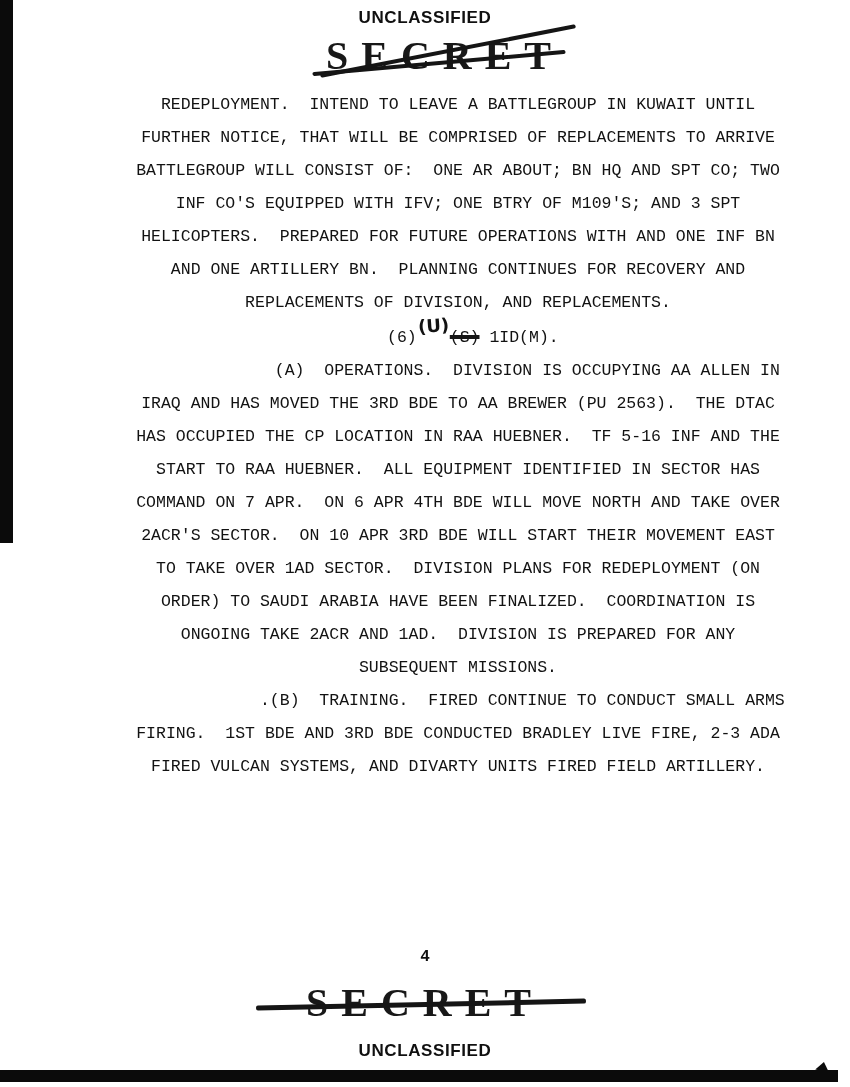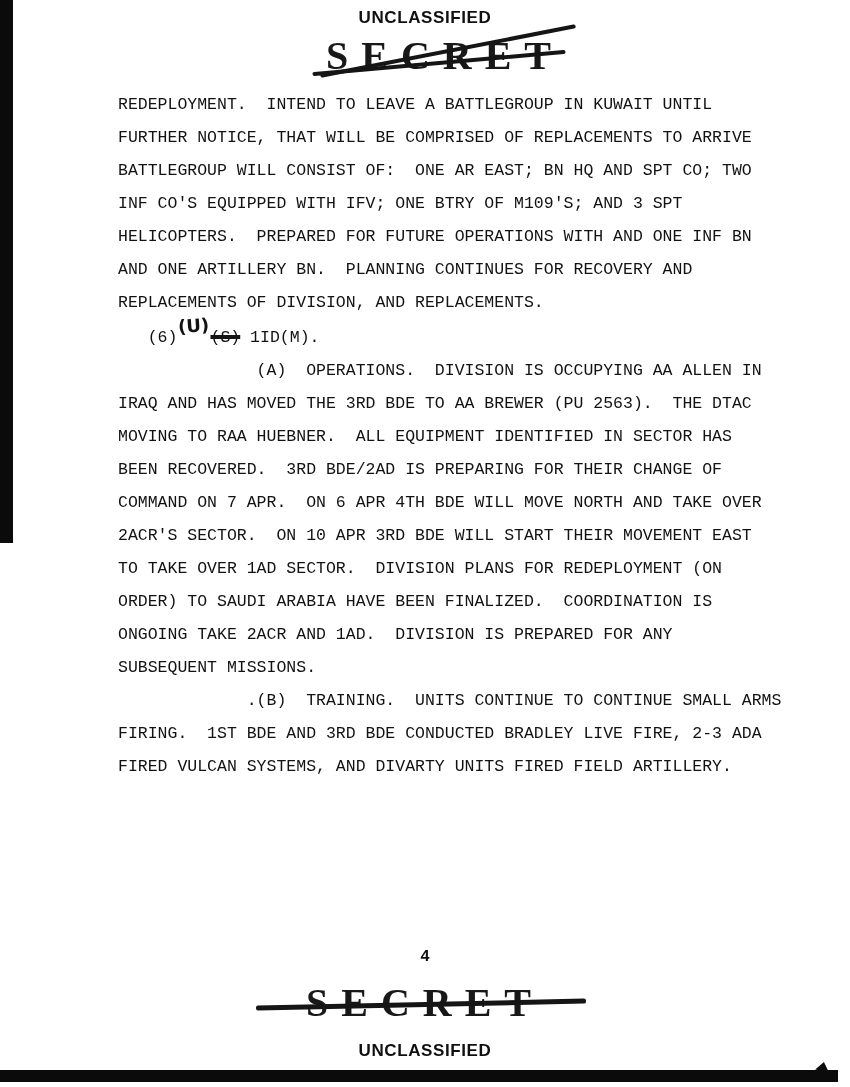--- a/index.html
+++ b/index.html
@@ -77,21 +77,21 @@
   .bottom-strike { left: -50px; right: -42px; top: 21px; height: 5px; transform: rotate(-1.2deg); }
 
   
   .body-text {
     position: absolute;
     left: 118px; top: 88px;
     width: 680px;
     font-size: 16.5px;
     line-height: 33px;
   }
-  .doc-line { white-space: pre; }
+  .doc-line { white-space: pre; text-align: center; }
 
   .item-line { white-space: pre; }
   .handwritten {
     display: inline-block;
     position: relative;
     top: -10px;
     margin: 0 1px;
     font-family: "DejaVu Sans", sans-serif;
     font-weight: bold;
     font-size: 18px;
@@ -128,41 +128,41 @@
       <span>SECRET</span>
       <span class="strike top-strike-1"></span>
       <span class="strike top-strike-2"></span>
     </span>
   </div>
 
   <div class="body-text">
     <div>
         <div class="doc-line">REDEPLOYMENT.  INTEND TO LEAVE A BATTLEGROUP IN KUWAIT UNTIL</div>
         <div class="doc-line">FURTHER NOTICE, THAT WILL BE COMPRISED OF REPLACEMENTS TO ARRIVE</div>
-        <div class="doc-line">BATTLEGROUP WILL CONSIST OF:  ONE AR EAST; BN HQ AND SPT CO; TWO</div>
+        <div class="doc-line">BATTLEGROUP WILL CONSIST OF:  ONE AR ABOUT; BN HQ AND SPT CO; TWO</div>
         <div class="doc-line">INF CO'S EQUIPPED WITH IFV; ONE BTRY OF M109'S; AND 3 SPT</div>
         <div class="doc-line">HELICOPTERS.  PREPARED FOR FUTURE OPERATIONS WITH AND ONE INF BN</div>
         <div class="doc-line">AND ONE ARTILLERY BN.  PLANNING CONTINUES FOR RECOVERY AND</div>
         <div class="doc-line">REPLACEMENTS OF DIVISION, AND REPLACEMENTS.</div>
       </div>
     <div class="doc-line item-line"><span>   (6)</span><span class="handwritten">(U)</span><span class="struck">(S)</span><span> 1ID(M).</span></div>
     <div>
         <div class="doc-line">              (A)  OPERATIONS.  DIVISION IS OCCUPYING AA ALLEN IN</div>
         <div class="doc-line">IRAQ AND HAS MOVED THE 3RD BDE TO AA BREWER (PU 2563).  THE DTAC</div>
-        <div class="doc-line">MOVING TO RAA HUEBNER.  ALL EQUIPMENT IDENTIFIED IN SECTOR HAS</div>
-        <div class="doc-line">BEEN RECOVERED.  3RD BDE/2AD IS PREPARING FOR THEIR CHANGE OF</div>
+        <div class="doc-line">HAS OCCUPIED THE CP LOCATION IN RAA HUEBNER.  TF 5-16 INF AND THE</div>
+        <div class="doc-line">START TO RAA HUEBNER.  ALL EQUIPMENT IDENTIFIED IN SECTOR HAS</div>
         <div class="doc-line">COMMAND ON 7 APR.  ON 6 APR 4TH BDE WILL MOVE NORTH AND TAKE OVER</div>
         <div class="doc-line">2ACR'S SECTOR.  ON 10 APR 3RD BDE WILL START THEIR MOVEMENT EAST</div>
         <div class="doc-line">TO TAKE OVER 1AD SECTOR.  DIVISION PLANS FOR REDEPLOYMENT (ON</div>
         <div class="doc-line">ORDER) TO SAUDI ARABIA HAVE BEEN FINALIZED.  COORDINATION IS</div>
         <div class="doc-line">ONGOING TAKE 2ACR AND 1AD.  DIVISION IS PREPARED FOR ANY</div>
         <div class="doc-line">SUBSEQUENT MISSIONS.</div>
       </div>
     <div>
-        <div class="doc-line">             .(B)  TRAINING.  UNITS CONTINUE TO CONTINUE SMALL ARMS</div>
+        <div class="doc-line">             .(B)  TRAINING.  FIRED CONTINUE TO CONDUCT SMALL ARMS</div>
         <div class="doc-line">FIRING.  1ST BDE AND 3RD BDE CONDUCTED BRADLEY LIVE FIRE, 2-3 ADA</div>
         <div class="doc-line">FIRED VULCAN SYSTEMS, AND DIVARTY UNITS FIRED FIELD ARTILLERY.</div>
       </div>
   </div>
 
   <div class="page-number">4</div>
 
   <div class="stamp-wrap bottom">
     <span class="stamp">
       <span>SECRET</span>

